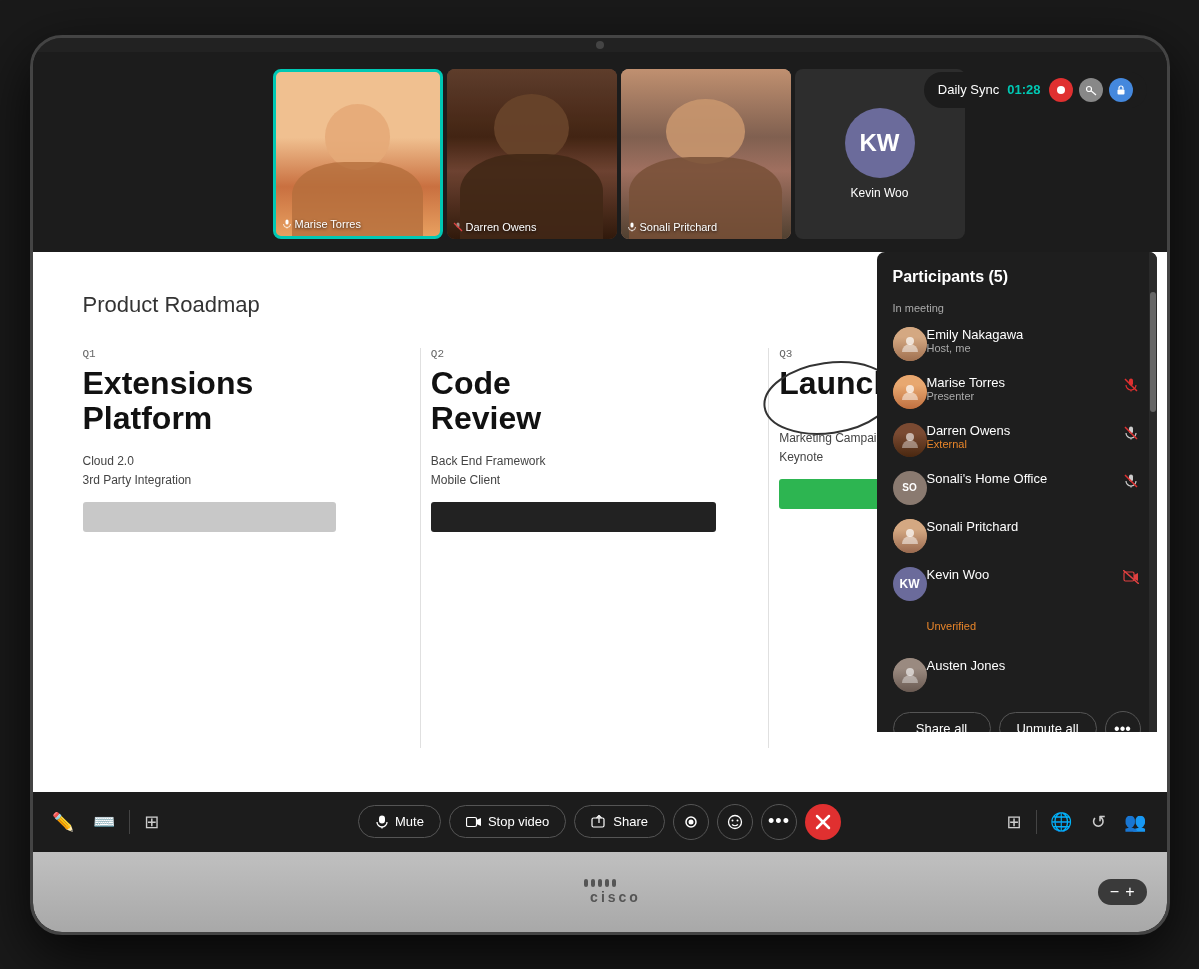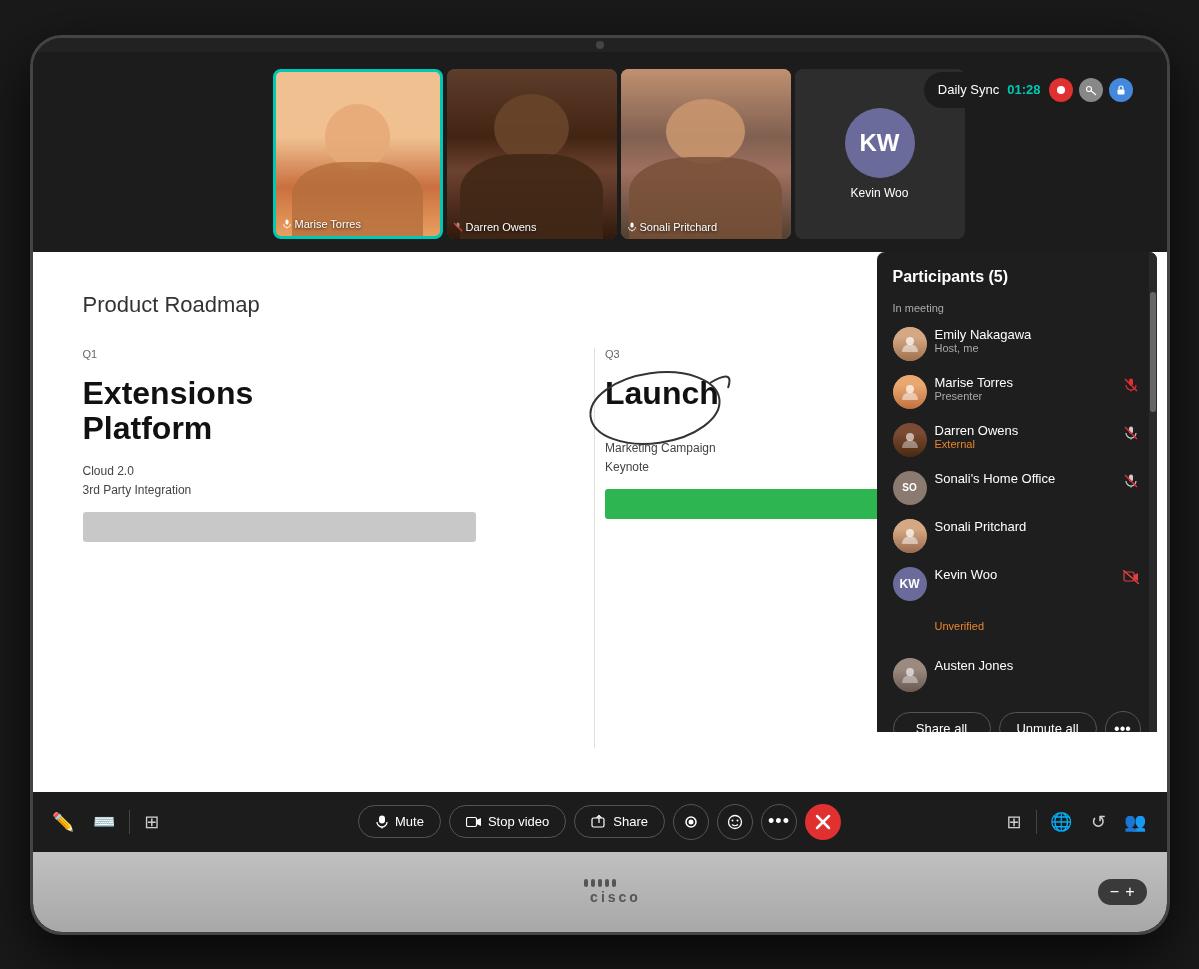--- a/index.html
+++ b/index.html
@@ -198,21 +198,22 @@
       padding-right: 20px;
       border-right: 1px solid #e0e0e0;
       padding-left: 10px;
     }
     .slide-col:first-child { padding-left: 0; }
     .slide-col:last-child { border-right: none; }
 
     .col-quarter {
       font-size: 11px;
       color: #666;
-      margin-bottom: 16px;
+      margin-bottom: 6px;
+      font-family: Liberation Mono, monospace;
     }
     .col-heading {
       font-size: 32px;
       font-weight: 700;
       color: #111;
       line-height: 1.1;
       margin-bottom: 16px;
     }
     .col-items {
       font-size: 12px;
@@ -261,21 +262,21 @@
       align-items: flex-start;
       padding: 7px 16px;
       position: relative;
     }
 
     .p-avatar {
       width: 34px;
       height: 34px;
       border-radius: 50%;
       background: #666;
-      margin-right: 8px;
+      margin-right: 0;
       flex-shrink: 0;
       display: flex;
       align-items: center;
       justify-content: center;
       color: white;
       font-size: 12px;
       font-weight: 600;
       overflow: hidden;
     }
 
@@ -618,20 +619,28 @@
 
             <div class="slide-col">
               <div class="col-quarter">Q1</div>
               <div class="col-heading">Extensions<br>Platform</div>
               <div class="col-items">
                 Cloud 2.0<br>3rd Party Integration
               </div>
               <div class="col-bar bar-gray"></div>
             </div>
 
+            <div class="slide-col">
+              <div class="col-quarter">Q2</div>
+              <div class="col-heading">Code<br>Review</div>
+              <div class="col-items">
+                Back End Framework<br>Mobile Client
+              </div>
+              <div class="col-bar bar-dark"></div>
+            </div>
 
             <div class="slide-col">
               <div class="col-quarter">Q3</div>
               <div style="position:relative;display:inline-block;margin-bottom:12px;">
                 <div class="col-heading" style="display:inline-block;">Launch</div>
                 <svg style="position:absolute;top:-18px;left:-25px;width:160px;height:90px;" viewBox="0 0 160 90">
                   <ellipse cx="75" cy="50" rx="65" ry="35" stroke="#333" stroke-width="2" fill="none" transform="rotate(-8 75 50)"></ellipse>
                   <path d="M 130 25 Q 155 10 148 30" stroke="#333" stroke-width="2" fill="none"></path>
                 </svg>
               </div>

